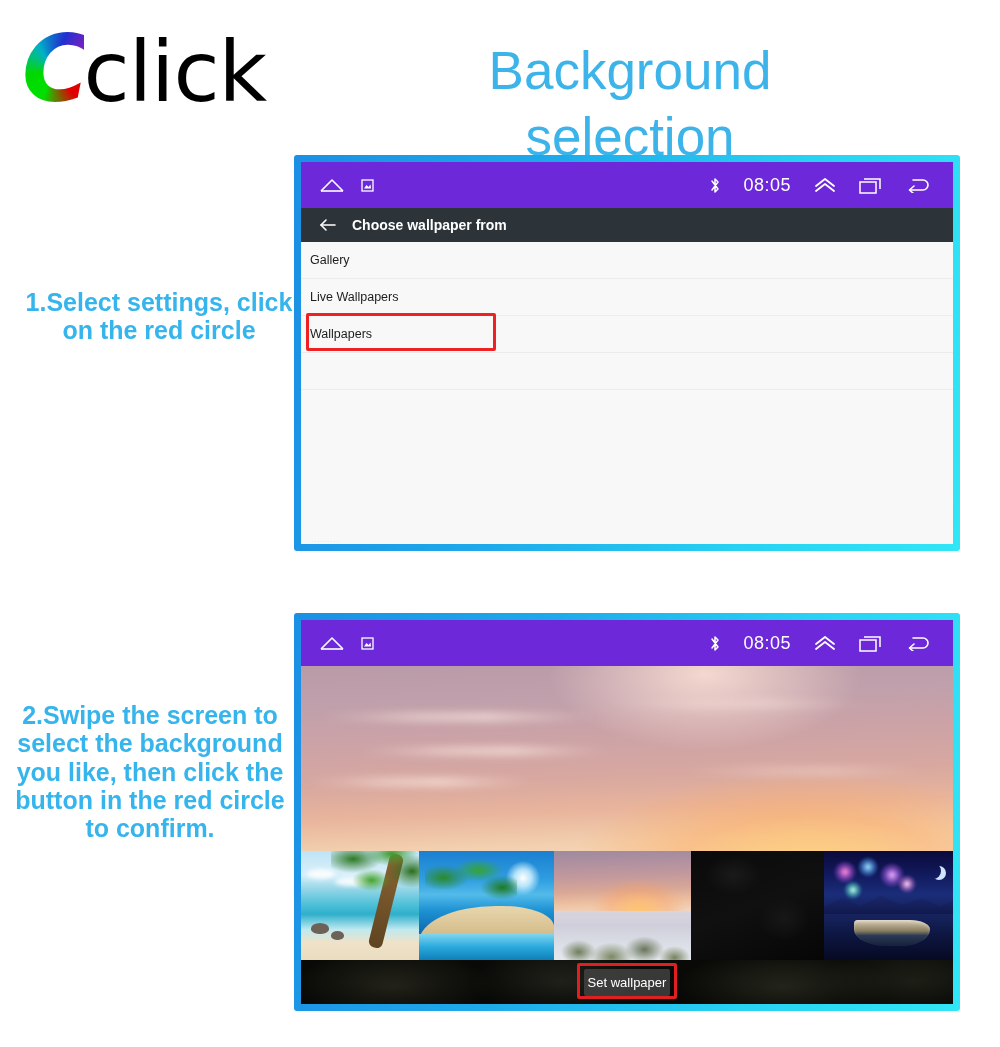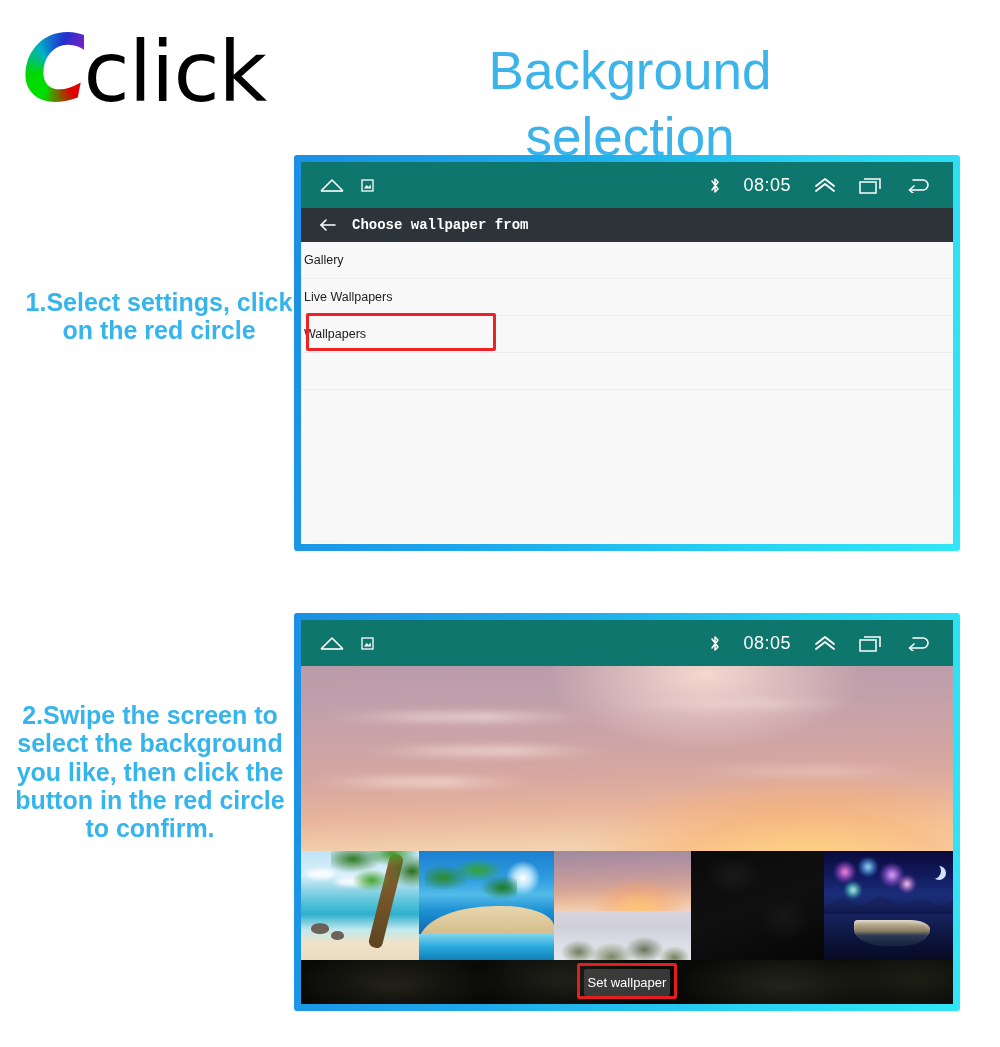--- a/index.html
+++ b/index.html
@@ -58,43 +58,43 @@
     padding: 7px;
     background: linear-gradient(100deg, #1b8fe4 0%, #1ea9ea 35%, #27d2f2 70%, #31e6f6 100%);
     border-radius: 3px;
   }
   .frame-1 { left: 294px; top: 155px; width: 666px; height: 396px; }
   .frame-2 { left: 294px; top: 613px; width: 666px; height: 398px; }
   .screen { width: 100%; height: 100%; background: #000; overflow: hidden; position: relative; }
 
   
   .statusbar {
-    height: 46px; background: #0f766e;
+    height: 46px; background: #6d28d9;
     display: flex; align-items: center;
     padding: 0 22px 0 18px;
     position: relative; z-index: 6;
   }
   .sb-left { display: flex; align-items: center; gap: 16px; }
   .sb-right { margin-left: auto; display: flex; align-items: center; gap: 22px; }
   .sb-time { color: #fff; font-size: 18px; letter-spacing: .5px; }
   .icn { display: block; }
 
   
   .titlebar {
     height: 34px; background: #2c343a;
     display: flex; align-items: center; gap: 16px; padding-left: 18px;
-    position: relative; z-index: 5; font-family: Liberation Mono, monospace;
+    position: relative; z-index: 5;
   }
   .titlebar-text { color: #ffffff; font-size: 14px; font-weight: bold; }
 
   
   .list { background: #f8f8f8; height: calc(100% - 80px); position: relative; }
   .list-row {
     height: 37px; display: flex; align-items: center;
-    padding-left: 3px; border-bottom: 1px solid #ececec;
+    padding-left: 9px; border-bottom: 1px solid #ececec;
     font-size: 12.5px; color: #1c1c1c;
   }
   .list-rest { border-bottom: 1px solid #ececec; height: 37px; }
   .red-box {
     position: absolute; border: 3px solid #ee2222; border-radius: 2px;
     pointer-events: none;
   }
   .red-box-1 { left: 5px; top: 71px; width: 190px; height: 38px; }
 
   .list-faint {

